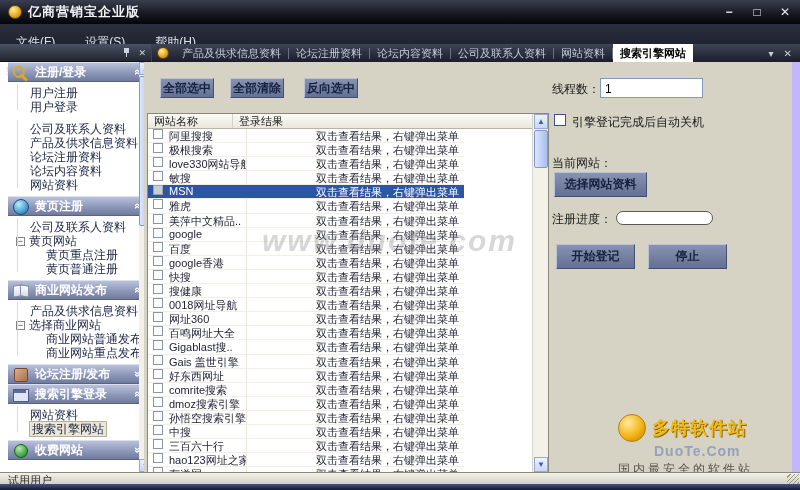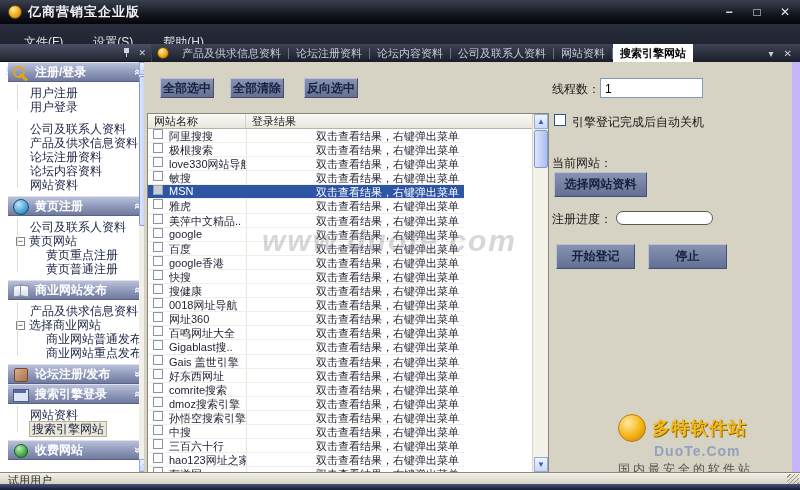--- a/index.html
+++ b/index.html
@@ -14,21 +14,21 @@
   .gold-ball { width:14px; height:14px; border-radius:50%;
     background:radial-gradient(circle at 35% 30%, #ffeaa8, #f0b828 45%, #b87408 100%);
     border:1px solid #6a4a08; flex:0 0 auto; }
   .title-text { color:#f0f1f5; font-size:13px; font-weight:bold; margin-left:6px; letter-spacing:1px; }
   .win-controls { margin-left:auto; display:flex; gap:14px; color:#e8e9ef; font-size:12px; font-weight:bold; }
   .win-controls span { cursor:default; width:14px; text-align:center; }
 
   
   .menubar { position:absolute; left:0; top:24px; width:800px; height:36px;
     background:linear-gradient(180deg,#2a2e3d,#191c27);
-    display:flex; align-items:center; gap:30px; padding-left:24px; }
+    display:flex; align-items:center; gap:30px; padding-left:16px; }
   .menu-item { color:#dde1ec; font-size:12px; }
 
   
   .sidebar { position:absolute; left:0; top:44px; width:152px; height:428px; background:#fff; border-right:1px solid #3a4150; }
   .navhead { height:18px; background:linear-gradient(180deg,#4a5066,#23262f);
     display:flex; align-items:center; padding:0 5px; border-bottom:1px solid #11131a; }
   .navhead-title { color:#cfd4e0; font-size:11px;margin-top:39px; }
   .navhead-icons { margin-left:auto; display:flex; align-items:center; gap:7px; color:#cfd4e0; font-size:9px; }
   .pin-icon { position:relative; width:8px; height:9px; display:inline-block; }
   .pin-icon::before { content:""; position:absolute; left:1px; top:0; width:5px; height:5px; background:#cfd4e0; }
@@ -90,21 +90,21 @@
     color:#15203e; font-size:12px; font-weight:bold; text-align:center; line-height:18px; cursor:default; }
   .btn-select-all { left:16px; top:16px; width:54px; }
   .btn-clear-all  { left:86px; top:16px; width:54px; }
   .btn-invert     { left:160px; top:16px; width:54px; }
 
   
   .table { position:absolute; left:3px; top:51px; width:402px; height:360px; background:#fff; border:1px solid #8a887c; overflow:hidden; }
   .thead { position:relative; height:15px; background:linear-gradient(180deg,#fbfaf6,#e9e7dc);
     border-bottom:1px solid #b8b5a8; display:flex; font-size:11px; color:#222; }
   .th { padding-left:6px; line-height:14px; }
-  .th1 { width:98px; border-right:1px solid #d4d2c6; }
+  .th1 { width:85px; border-right:1px solid #d4d2c6; }
   .th2 { width:72px; }
   .tbody { position:relative; height:344px; overflow:hidden; width:385px; }
   .colline { position:absolute; top:0; bottom:0; width:1px; background:#e9e7dd; }
   .trow { position:relative; display:flex; height:14.1px; width:316px; font-size:11px; color:#1e1e30;
     box-shadow:inset 0 -1px #f0eee6; }
   .cb { width:10px; height:10px; background:#fdfdfd; border:1px solid #8a96a8; margin:0 6px 0 5px; flex:0 0 auto; }
   .cell-name { width:77px; white-space:nowrap; overflow:hidden; }
   .cell-result { width:70px; }
   .cell-hint { white-space:nowrap; }
   .trow.selected { background:#2e54a4; color:#fff; }

